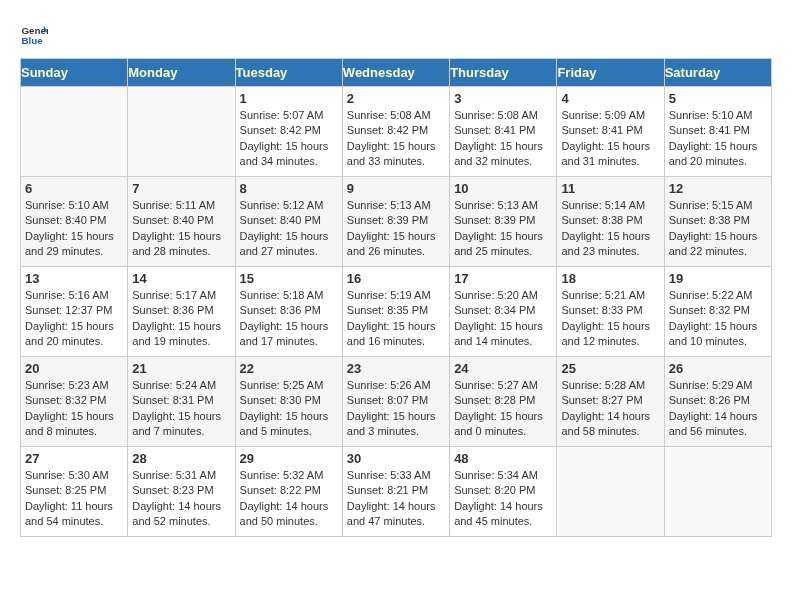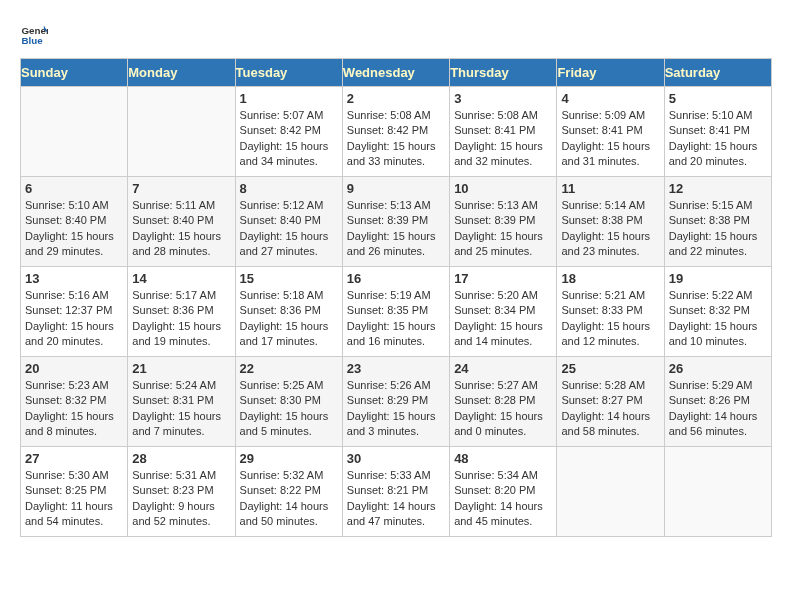--- a/index.html
+++ b/index.html
@@ -289,21 +289,21 @@
         <div class="day-info">
           <span>Sunrise: 5:25 AM</span><br>
           <span>Sunset: 8:30 PM</span><br>
           <span>Daylight: 15 hours and 5 minutes.</span>
         </div>
       </td>
         <td>
         <span class="day-number">23</span>
         <div class="day-info">
           <span>Sunrise: 5:26 AM</span><br>
-          <span>Sunset: 8:29 PM</span><br>
+          <span>Sunset: 8:07 PM</span><br>
           <span>Daylight: 15 hours and 3 minutes.</span>
         </div>
       </td>
         <td>
         <span class="day-number">24</span>
         <div class="day-info">
           <span>Sunrise: 5:27 AM</span><br>
           <span>Sunset: 8:28 PM</span><br>
           <span>Daylight: 15 hours and 0 minutes.</span>
         </div>
@@ -332,21 +332,21 @@
           <span>Sunrise: 5:30 AM</span><br>
           <span>Sunset: 8:25 PM</span><br>
           <span>Daylight: 11 hours and 54 minutes.</span>
         </div>
       </td>
         <td>
         <span class="day-number">28</span>
         <div class="day-info">
           <span>Sunrise: 5:31 AM</span><br>
           <span>Sunset: 8:23 PM</span><br>
-          <span>Daylight: 9 hours and 52 minutes.</span>
+          <span>Daylight: 14 hours and 52 minutes.</span>
         </div>
       </td>
         <td>
         <span class="day-number">29</span>
         <div class="day-info">
           <span>Sunrise: 5:32 AM</span><br>
           <span>Sunset: 8:22 PM</span><br>
           <span>Daylight: 14 hours and 50 minutes.</span>
         </div>
       </td>

